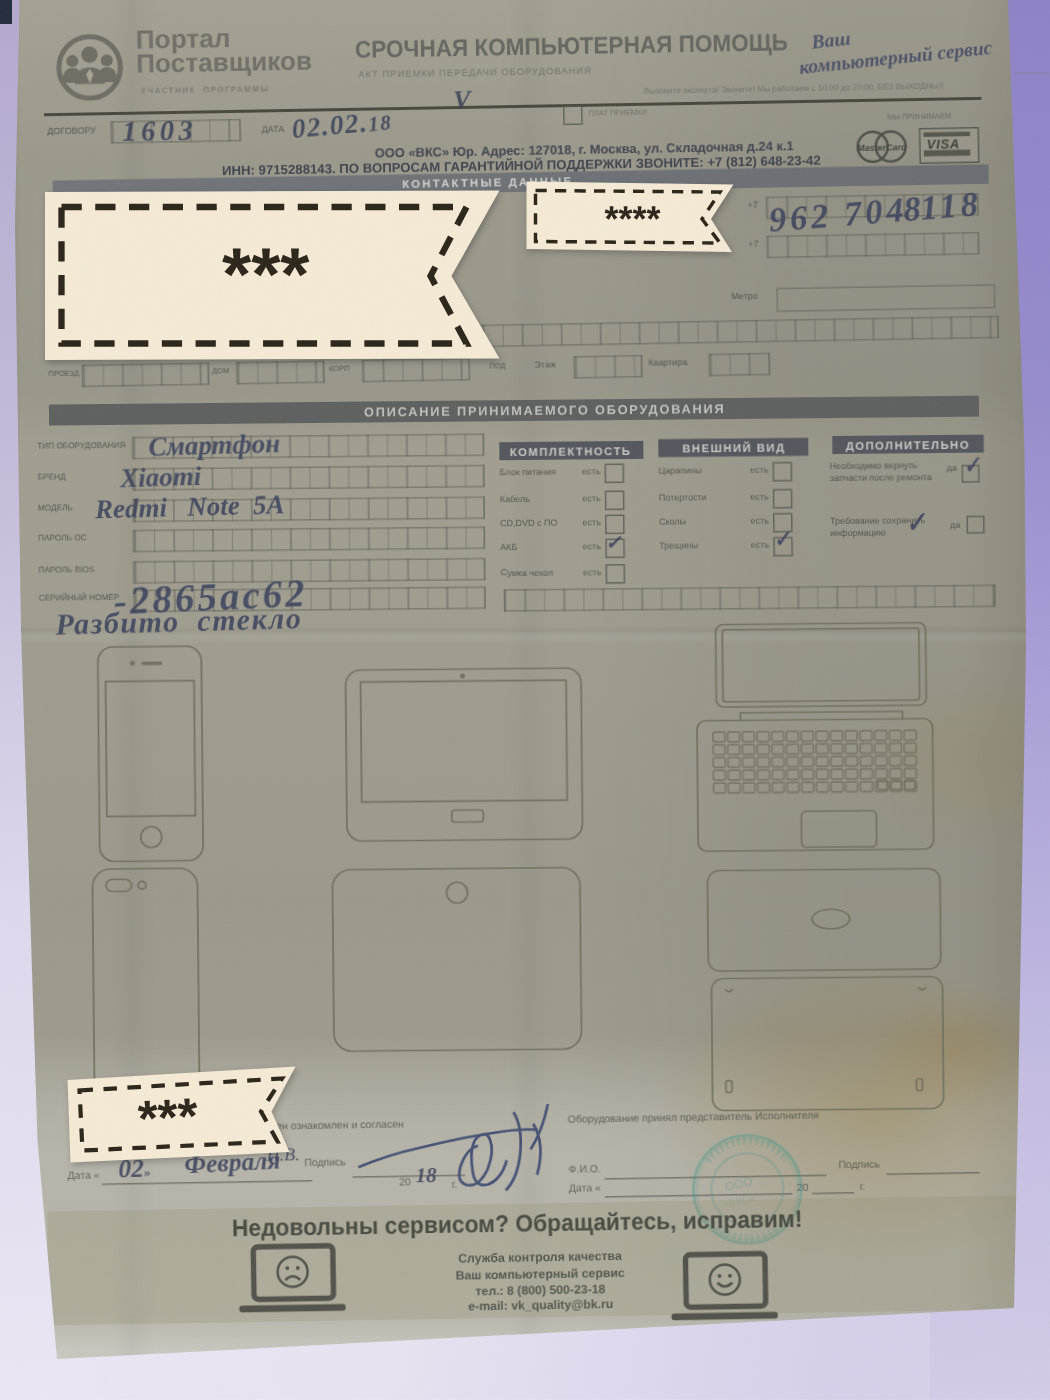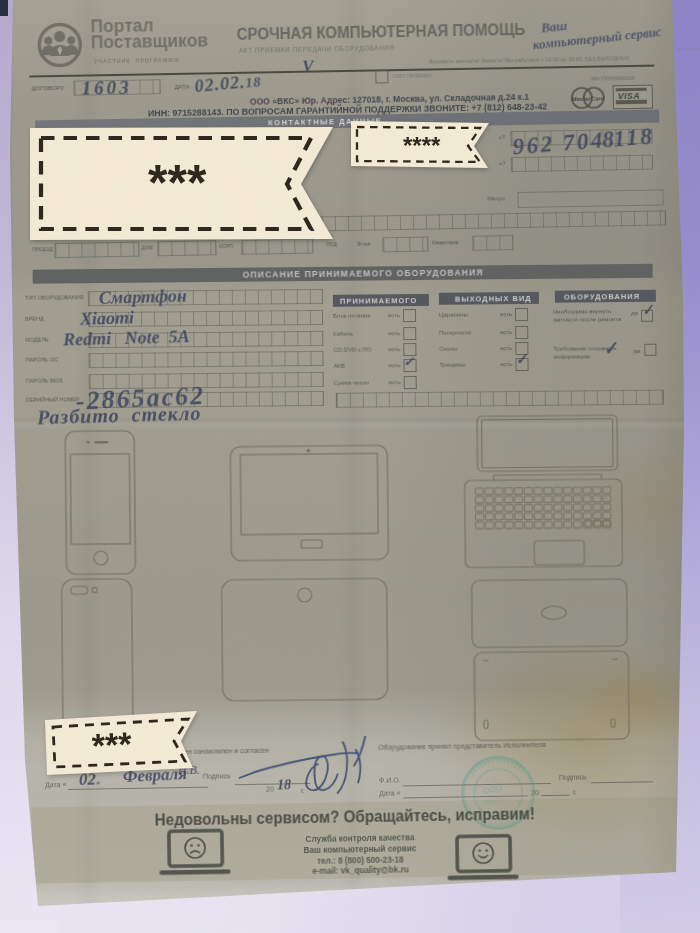--- a/index.html
+++ b/index.html
@@ -156,27 +156,27 @@
 <div class="cells" style="left:85px;top:377px;width:233px;"></div>
 
 <div class="lbl" style="left:22px;top:399px;font-size:5.5px;">СЕРИЙНЫЙ НОМЕР</div>
 <div class="cells" style="left:85px;top:396px;width:233px;"></div>
 
 <div class="hwb" style="left:72px;top:387px;font-size:26px;font-weight:bold;transform:rotate(-2deg);letter-spacing:2px;">-2865ac62</div>
 
 <div class="hwb" style="left:33px;top:407px;font-size:20px;font-weight:bold;transform:rotate(-1deg);letter-spacing:1px;">Разбито&nbsp; стекло</div>
 
 <div class="bar" style="left:330px;top:300px;width:96px;height:12px;background:#53565c;"></div>
-<div class="abs" style="left:337px;top:302px;font-size:7.5px;font-weight:bold;color:rgba(220,220,215,.85);letter-spacing:1px;">ПРИНИМАЕМОГО</div>
+<div class="abs" style="left:337px;top:302px;font-size:7.5px;font-weight:bold;color:rgba(220,220,215,.85);letter-spacing:1px;">КОМПЛЕКТНОСТЬ</div>
 
 <div class="bar" style="left:436px;top:299px;width:100px;height:12px;background:#53565c;"></div>
-<div class="abs" style="left:452px;top:301px;font-size:7.5px;font-weight:bold;color:rgba(220,220,215,.85);letter-spacing:1px;">ВЫХОДНЫХ ВИД</div>
+<div class="abs" style="left:452px;top:301px;font-size:7.5px;font-weight:bold;color:rgba(220,220,215,.85);letter-spacing:1px;">ВНЕШНИЙ ВИД</div>
 
 <div class="bar" style="left:552px;top:298px;width:101px;height:12px;background:#53565c;"></div>
-<div class="abs" style="left:561px;top:300px;font-size:7.5px;font-weight:bold;color:rgba(220,220,215,.85);letter-spacing:1px;">ОБОРУДОВАНИЯ</div>
+<div class="abs" style="left:561px;top:300px;font-size:7.5px;font-weight:bold;color:rgba(220,220,215,.85);letter-spacing:1px;">ДОПОЛНИТЕЛЬНО</div>
 
 <div class="est" style="left:330px;top:318px;">Блок питания</div>
       <div class="est" style="left:385px;top:318px;">есть</div>
       <div class="cb" style="left:400px;top:315px;"></div>
 <div class="est" style="left:330px;top:336px;">Кабель</div>
       <div class="est" style="left:385px;top:336px;">есть</div>
       <div class="cb" style="left:400px;top:333px;"></div>
 <div class="est" style="left:330px;top:352px;">CD,DVD с ПО</div>
       <div class="est" style="left:385px;top:352px;">есть</div>
       <div class="cb" style="left:400px;top:349px;"></div>

